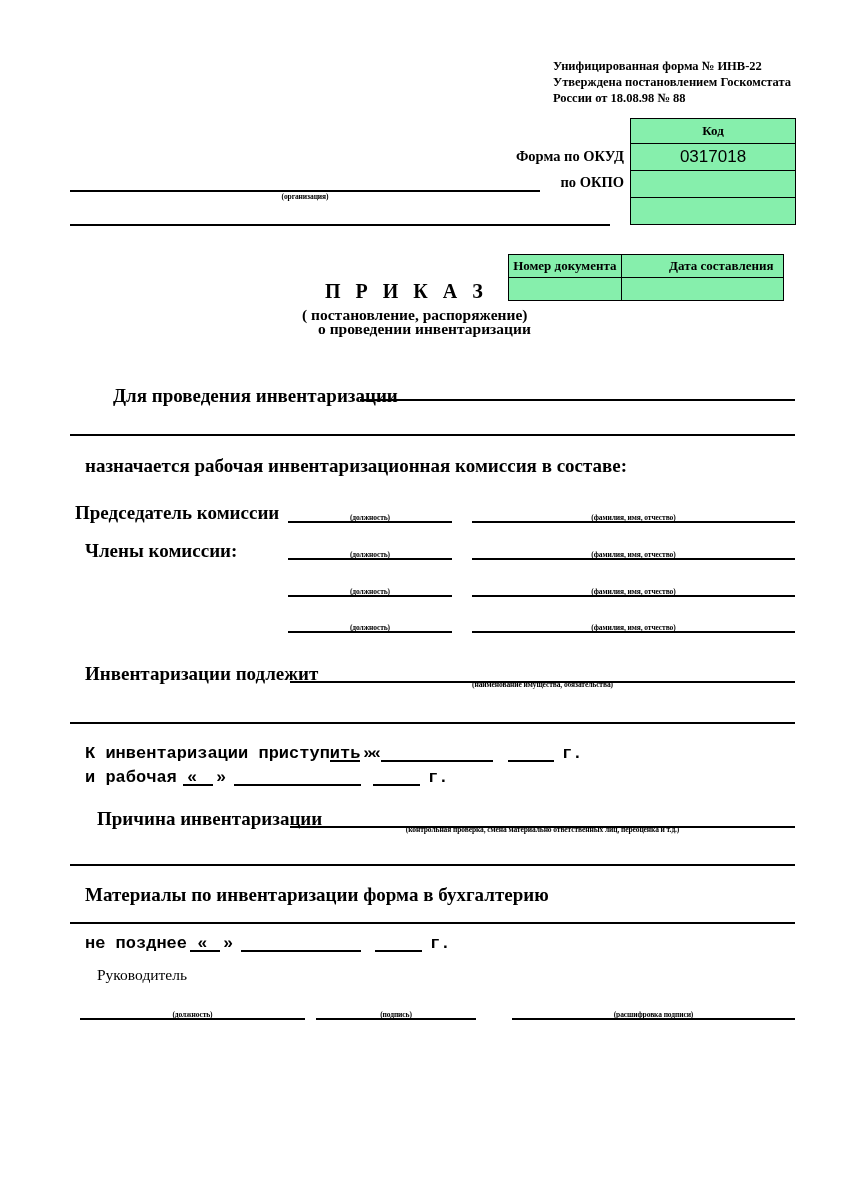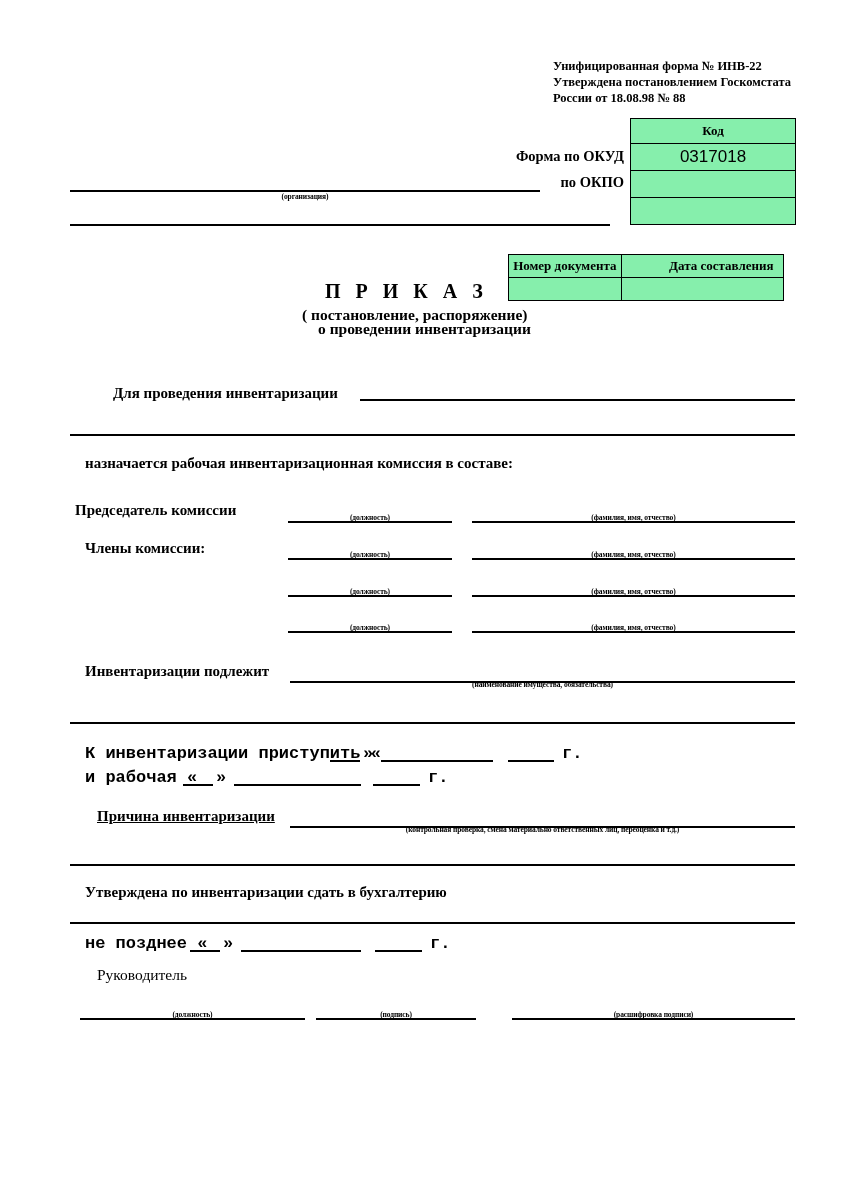--- a/index.html
+++ b/index.html
@@ -22,21 +22,21 @@
 
   
   .abs { position: absolute; }
   .hdr-note {
     font-size: 12.5px;
     font-weight: bold;
     line-height: 16px;
     white-space: nowrap;
   }
   .lbl {
-    font-size: 15px;
+    font-size: 19px;
     font-weight: bold;
     white-space: nowrap;
     text-align: right;
   }
   .lbl-reg {
     font-size: 15.5px;
     font-weight: normal;
     white-space: nowrap;
   }
   .cap {
@@ -206,27 +206,27 @@
   <div class="blank" style="left:508px; top:748px; width:46px; height:12px;"></div>
   <div class="abs quote-line" style="left:562px; top:744px;">г.</div>
 
   <div class="abs quote-line" style="left:85px; top:768px;">и рабочая «</div>
   <div class="blank" style="left:183px; top:772px; width:30px; height:12px;"></div>
   <div class="abs quote-line" style="left:216px; top:768px;">»</div>
   <div class="blank" style="left:234px; top:772px; width:127px; height:12px;"></div>
   <div class="blank" style="left:373px; top:772px; width:47px; height:12px;"></div>
   <div class="abs quote-line" style="left:428px; top:768px;">г.</div>
 
-  <div class="abs lbl" style="left:97px; top:808px;text-decoration:underline;">Причина инвентаризации</div>
+  <div class="abs lbl" style="left:97px; top:808px;">Причина инвентаризации</div>
   <div class="blank" style="left:290px; top:816px; width:505px; height:10px;"></div>
   <div class="cap" style="left:290px; top:825px; width:505px;">(контрольная проверка, смена материально ответственных лиц, переоценка и т.д.)</div>
 
   <div class="rule" style="left:70px; top:864px; width:725px;"></div>
 
-  <div class="abs lbl" style="left:85px; top:884px;">Утверждена по инвентаризации сдать в бухгалтерию</div>
+  <div class="abs lbl" style="left:85px; top:884px;">Материалы по инвентаризации форма в бухгалтерию</div>
   <div class="blank" style="left:70px; top:912px; width:725px; height:10px;"></div>
 
   <div class="abs quote-line" style="left:85px; top:934px;">не позднее «</div>
   <div class="blank" style="left:190px; top:938px; width:30px; height:12px;"></div>
   <div class="abs quote-line" style="left:223px; top:934px;">»</div>
   <div class="blank" style="left:241px; top:938px; width:120px; height:12px;"></div>
   <div class="blank" style="left:375px; top:938px; width:47px; height:12px;"></div>
   <div class="abs quote-line" style="left:430px; top:934px;">г.</div>
 
   <div class="abs lbl-reg" style="left:97px; top:966px;">Руководитель</div>

